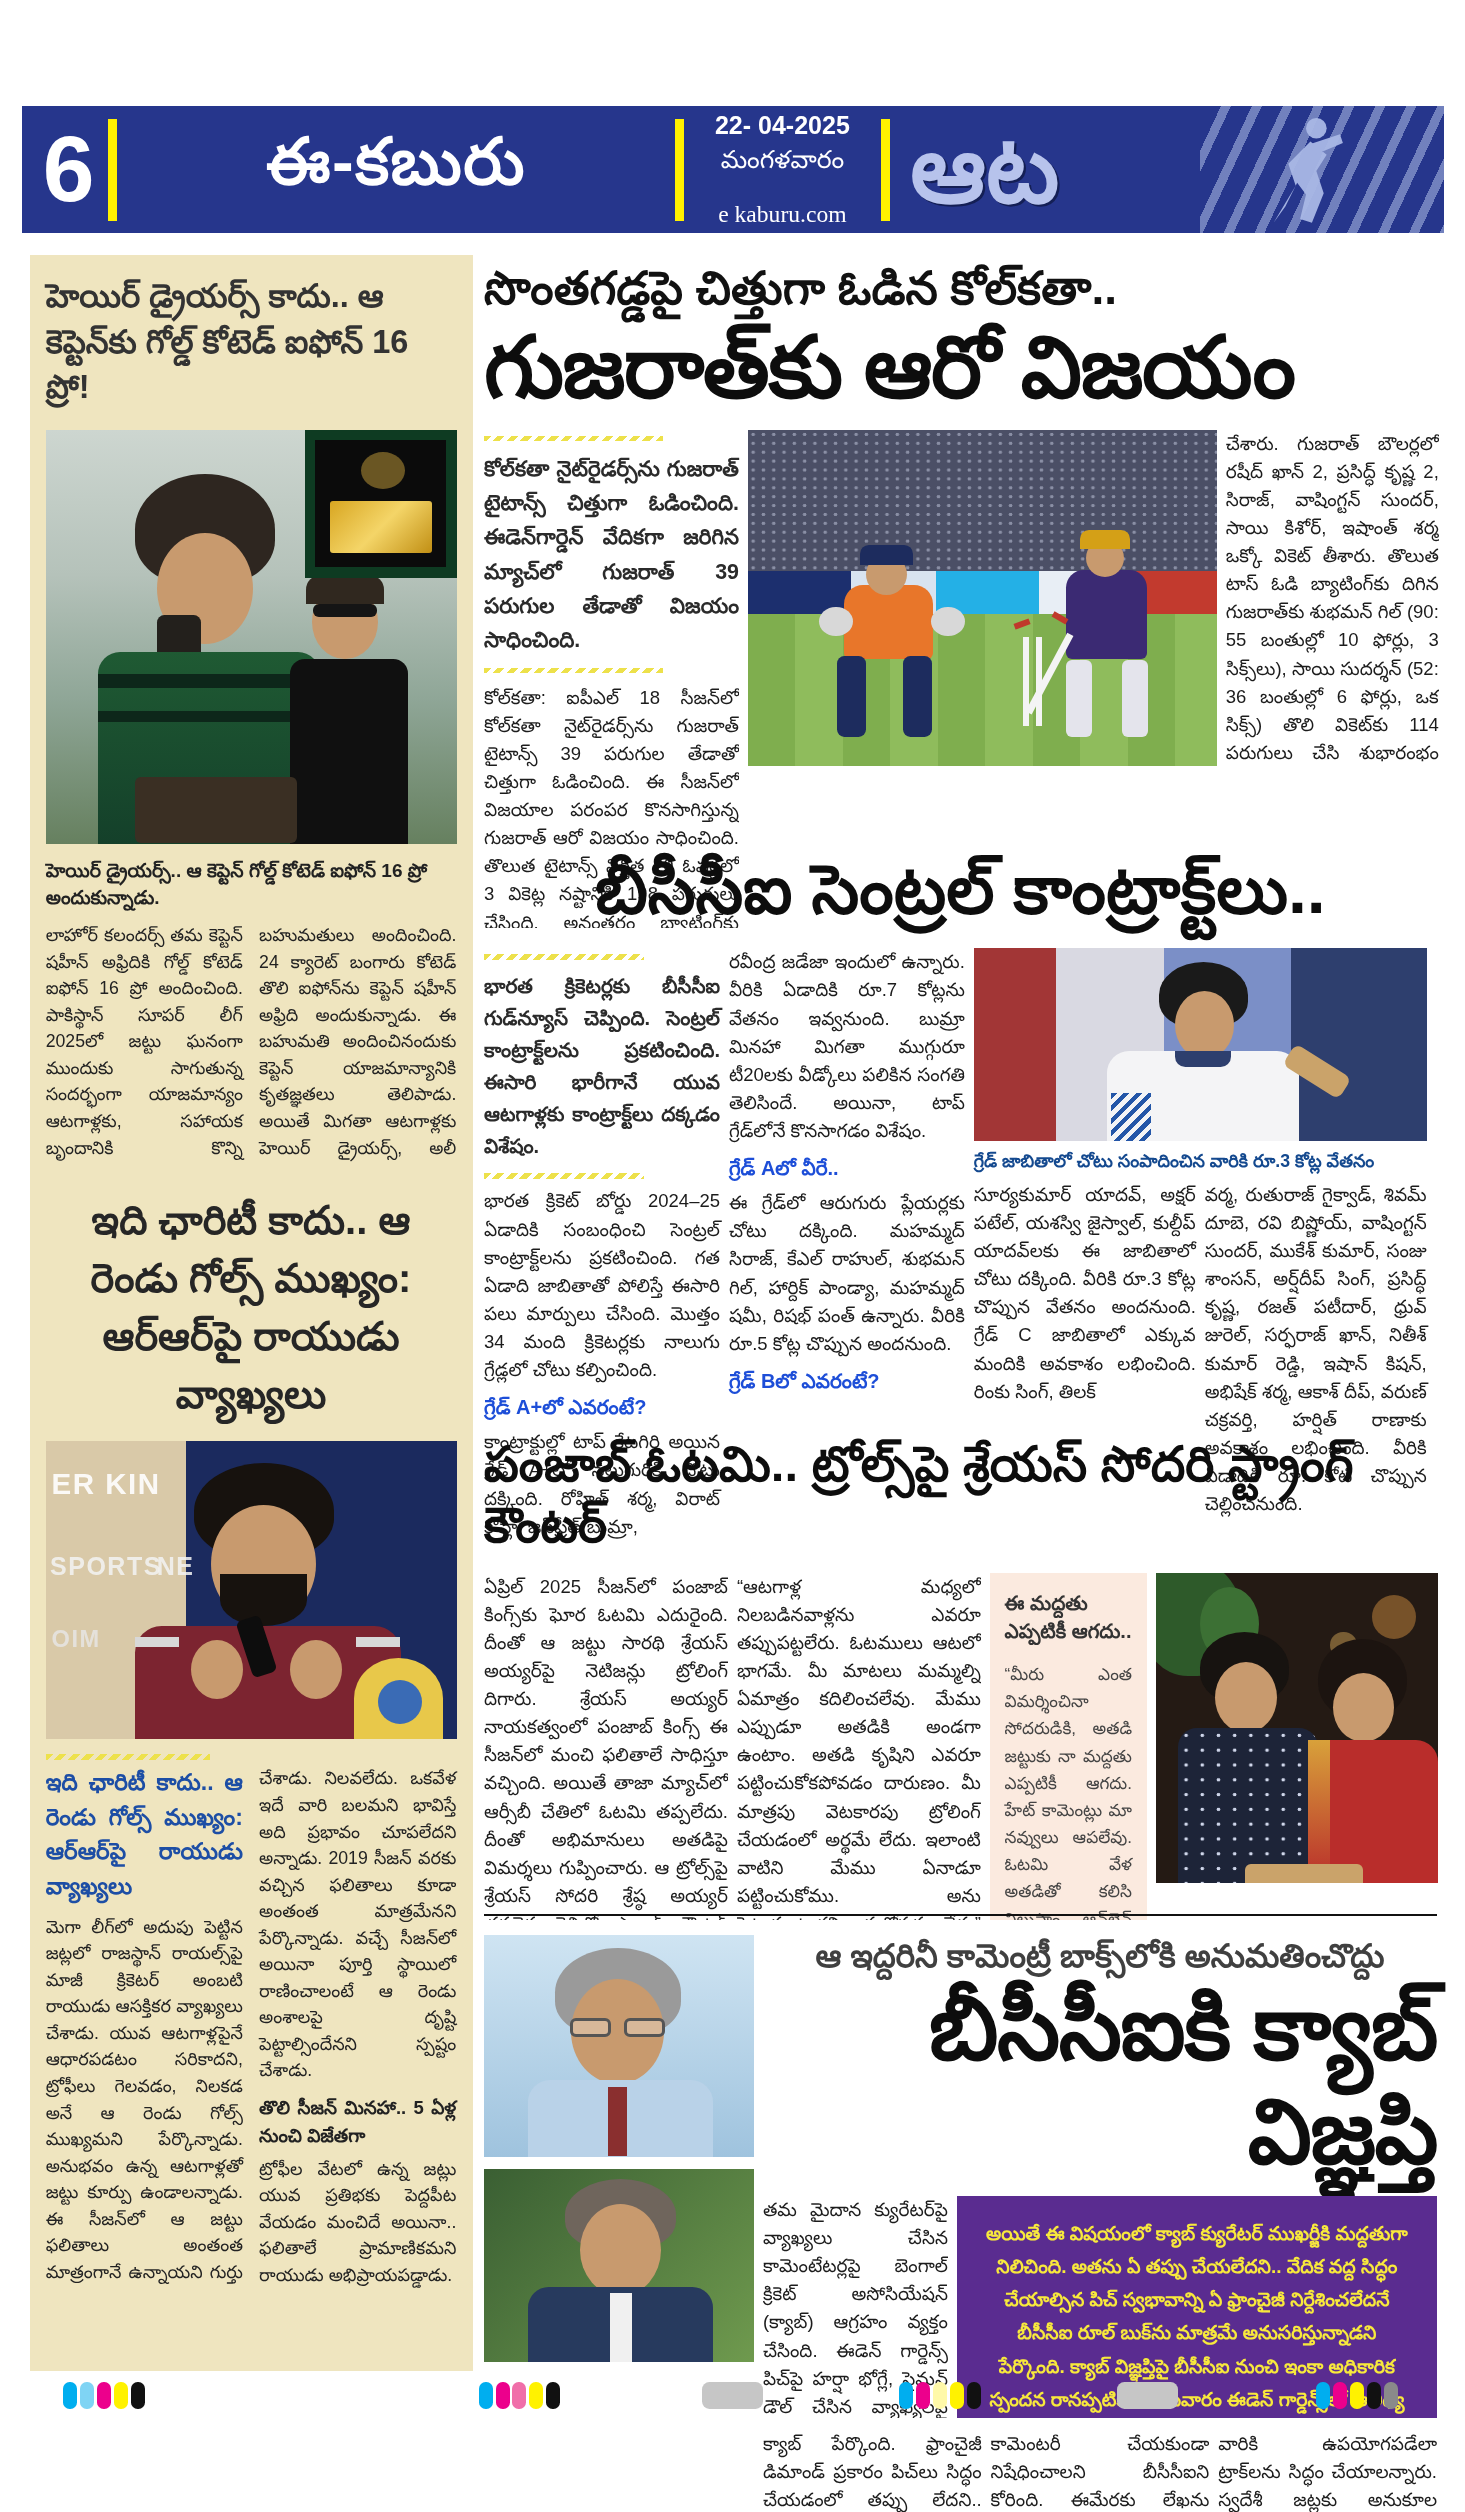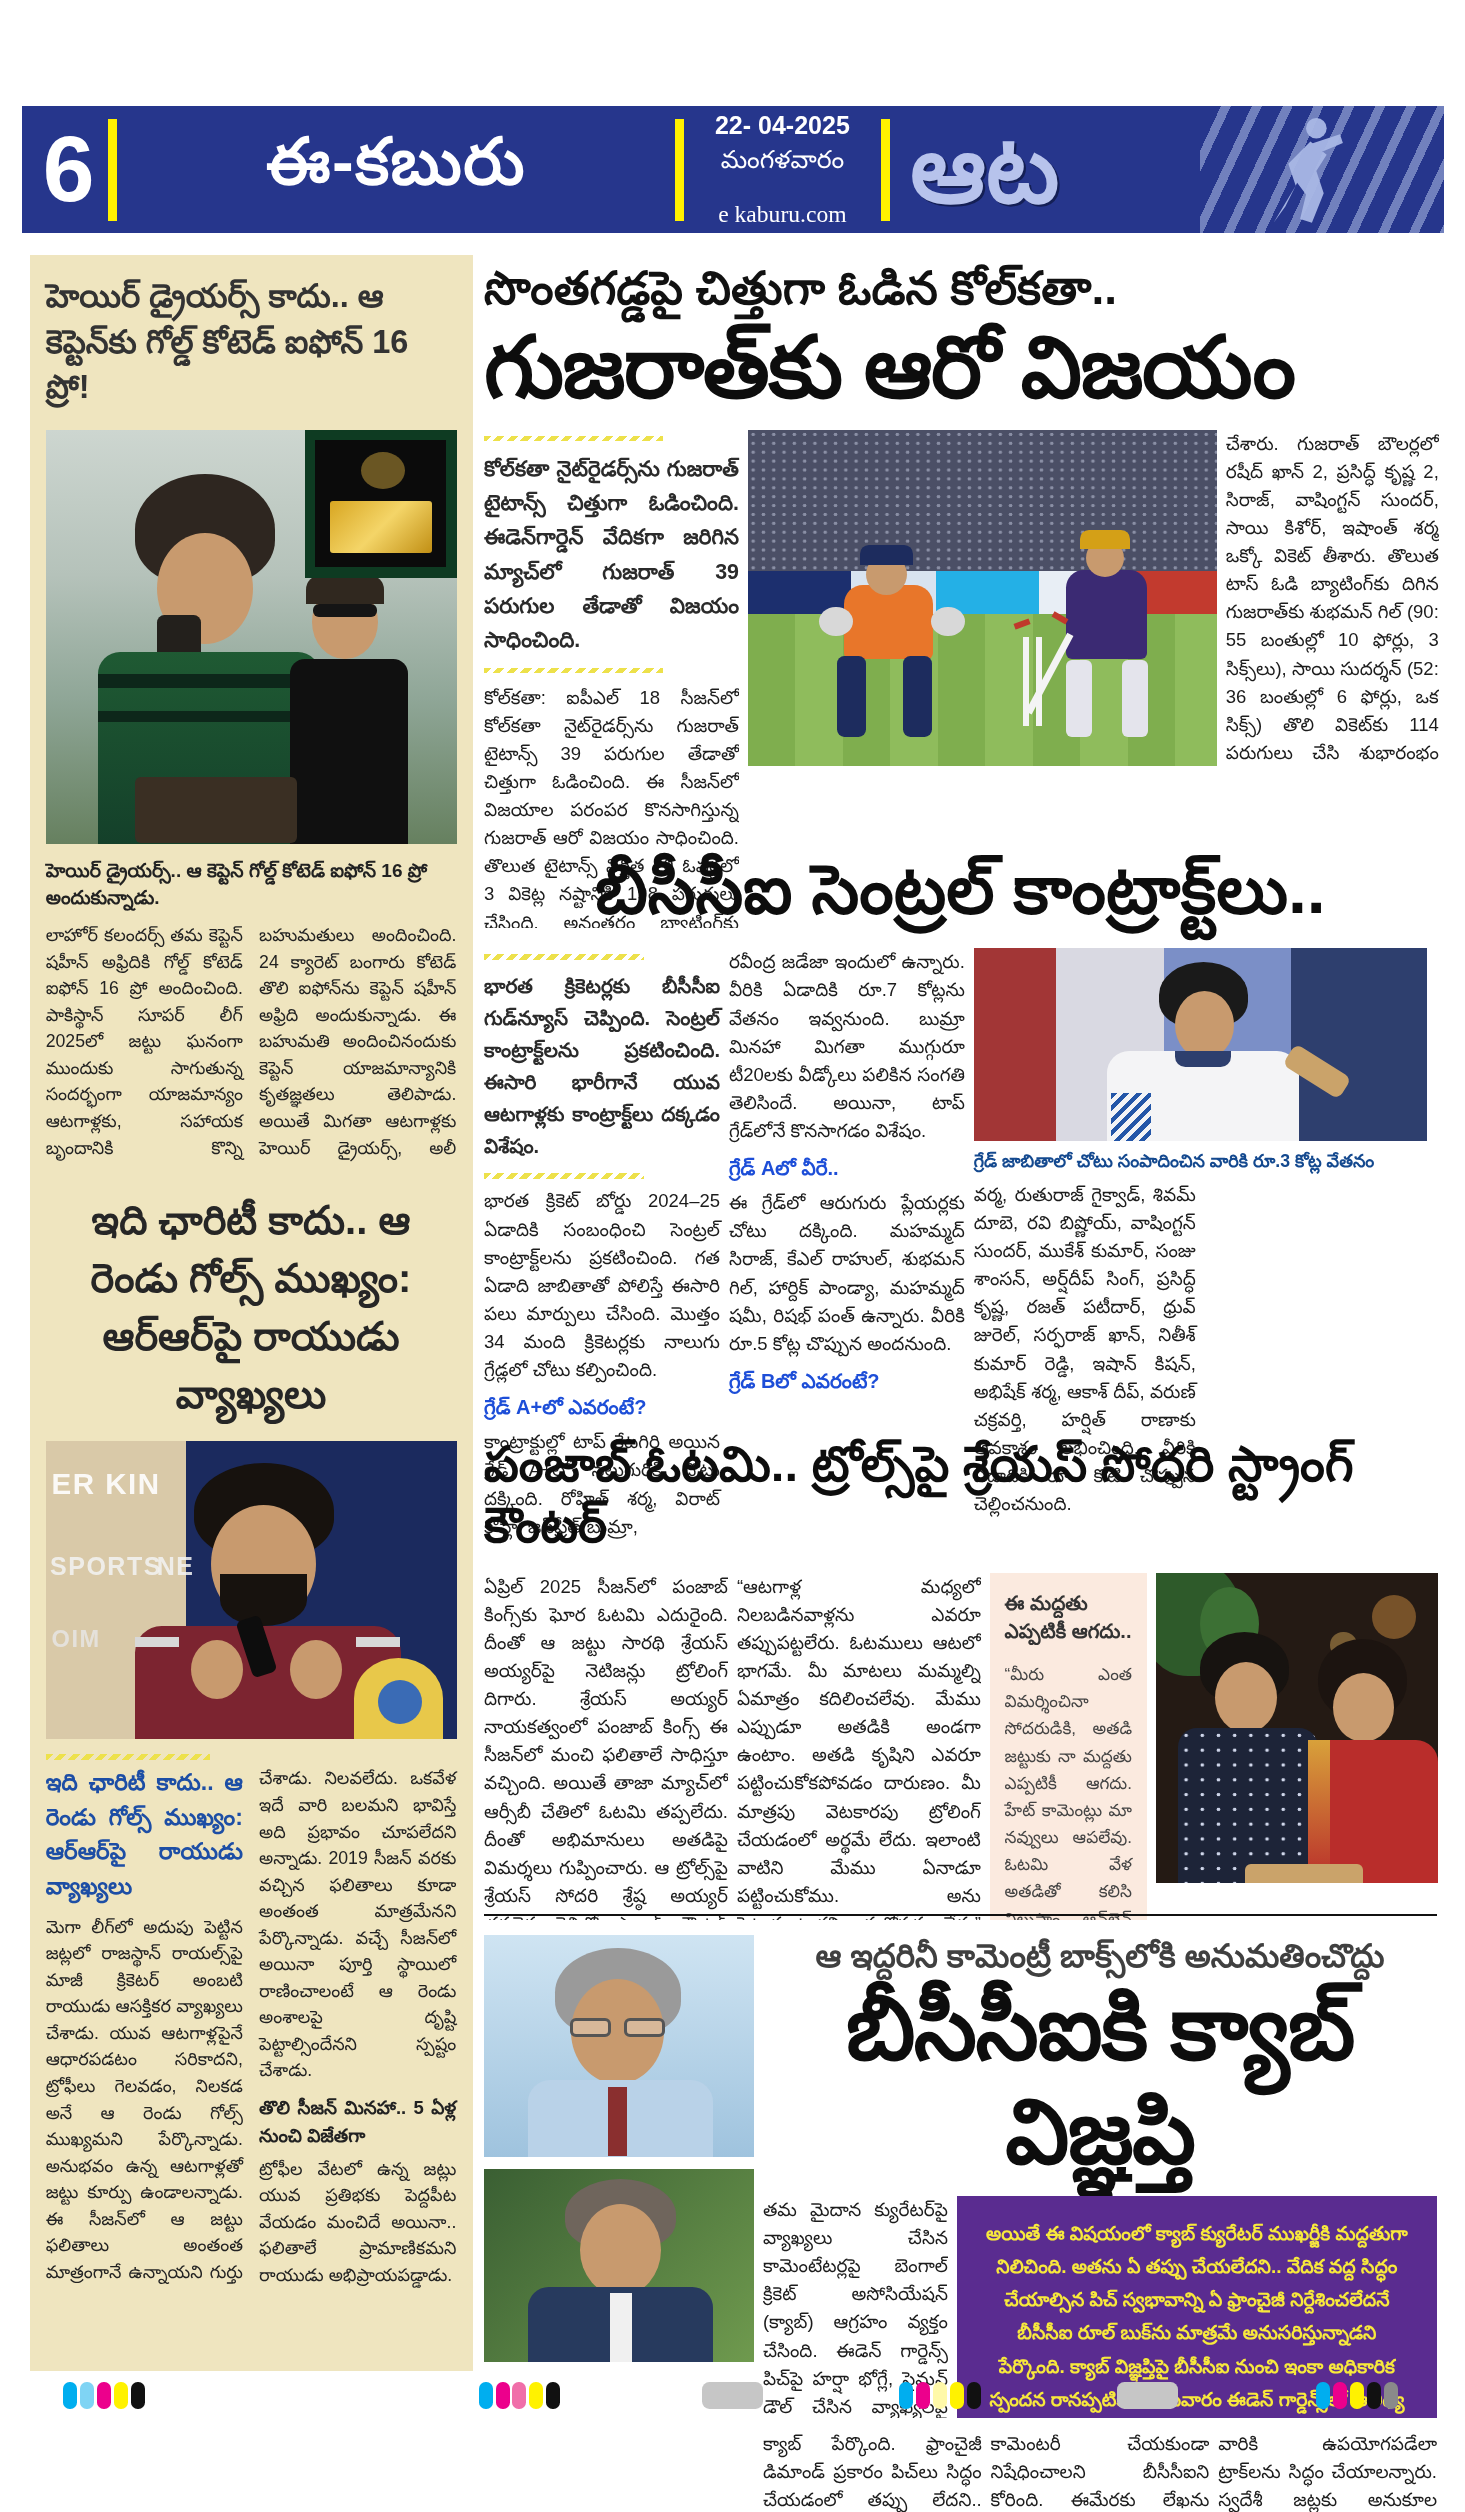--- a/index.html
+++ b/index.html
@@ -48,21 +48,21 @@
   .photocap { font-size:17.7px; font-weight:bold; color:#14498f; line-height:1.4; margin:7.4px 0; }
 
   .head3 { font-size:49px; font-weight:bold; color:#0d0d0d; line-height:1.25; }
   .quotebox { background:#FBEADF; padding:19px 14.8px; }
   .quotebox .qt { font-size:20px; font-weight:bold; color:#333; margin-bottom:13.3px; }
   .quotebox .qb { font-size:17px; color:#444; line-height:1.6; text-align:justify; }
 
   .divline { position:absolute; left:484px; width:953px; height:2.2px; background:#111; }
 
   .kicker4 { font-size:32.5px; font-weight:bold; color:#404040; text-align:center; line-height:1.3; }
-  .head4 { font-size:90px; font-weight:bold; color:#0d0d0d; text-align:center; line-height:1.15; letter-spacing:-1.5px; }
+  .head4 { font-size:90px; font-weight:bold; color:#0d0d0d; text-align:right; line-height:1.15; letter-spacing:-1.5px; }
   .purple { background:#5A2C90; color:#F8E93C; font-size:19px; font-weight:bold; line-height:1.75;
             padding:20.7px 25px; text-align:center; }
 
   
   .marks { position:absolute; top:2382px; left:0; width:1466px; height:29.5px; }
   .pill { position:absolute; width:14px; height:26.6px; border-radius:6.6px; top:0; }
   .grayblk { position:absolute; width:61px; height:26.6px; border-radius:7.4px; top:0; }
 
   
   .ab { position:absolute; }
@@ -227,20 +227,21 @@
         <div class="photo" style="width:453px;height:193px;background:linear-gradient(90deg,#a23636 0 18%,#d9d9e2 18% 42%,#7b8fc7 42% 70%,#2e3f6e 70% 100%);">
           <div class="ab" style="left:185px;top:13.3px;width:89px;height:66px;background:#1a1a1a;border-radius:50% 50% 40% 40%;"></div>
           <div class="ab face" style="left:201px;top:43px;width:59px;height:68px;"></div>
           <div class="ab" style="left:133px;top:103px;width:192px;height:90px;background:#f4f4f6;border-radius:22px 22px 0 0;"></div>
           <div class="ab" style="left:201px;top:103px;width:56px;height:16.2px;background:#2e3f6e;border-radius:0 0 10.3px 10.3px;"></div>
           <div class="ab" style="left:310px;top:111px;width:66px;height:25px;background:#caa36a;border-radius:7.4px;transform:rotate(32deg);"></div>
           <div class="ab" style="left:137px;top:145px;width:40px;height:49px;background:repeating-linear-gradient(135deg,#2456a8 0 4.4px,#f4f4f6 4.4px 8.9px);"></div>
         </div>
         <div class="photocap">గ్రేడ్ జాబితాలో చోటు సంపాదించిన వారికి రూ.3 కోట్ల వేతనం</div>
         <div class="row">
+          <div class="bodytext" style="width:222px;">సూర్యకుమార్ యాదవ్, అక్షర్ పటేల్, యశస్వి జైస్వాల్, కుల్దీప్ యాదవ్‌లకు ఈ జాబితాలో చోటు దక్కింది. వీరికి రూ.3 కోట్ల చొప్పున వేతనం అందనుంది. గ్రేడ్ C జాబితాలో ఎక్కువ మందికి అవకాశం లభించింది. రింకు సింగ్, తిలక్</div>
           <div class="bodytext" style="width:222px;">వర్మ, రుతురాజ్ గైక్వాడ్, శివమ్ దూబె, రవి బిష్ణోయ్, వాషింగ్టన్ సుందర్, ముకేశ్ కుమార్, సంజు శాంసన్, అర్ష్‌దీప్ సింగ్, ప్రసిద్ధ్ కృష్ణ, రజత్ పటీదార్, ధ్రువ్ జురెల్, సర్ఫరాజ్ ఖాన్, నితీశ్ కుమార్ రెడ్డి, ఇషాన్ కిషన్, అభిషేక్ శర్మ, ఆకాశ్ దీప్, వరుణ్ చక్రవర్తి, హర్షిత్ రాణాకు అవకాశం లభించింది. వీరికి ఏడాదికి రూ. కోటి చొప్పున చెల్లించనుంది.</div>
         </div>
       </div>
     </div>
   </section>
 
   <section class="sec" style="top:1434px;">
     <div class="head3">పంజాబ్ ఓటమి.. ట్రోల్స్‌పై శ్రేయస్ సోదరి స్ట్రాంగ్ కౌంటర్</div>
     <div class="row" style="margin-top:16.2px;">
       <div class="bodytext" style="width:244px;flex:none;height:347px;overflow:hidden;">ఏప్రిల్ 2025 సీజన్‌లో పంజాబ్ కింగ్స్‌కు ఘోర ఓటమి ఎదురైంది. దీంతో ఆ జట్టు సారథి శ్రేయస్ అయ్యర్‌పై నెటిజన్లు ట్రోలింగ్ దిగారు. శ్రేయస్ అయ్యర్ నాయకత్వంలో పంజాబ్ కింగ్స్ ఈ సీజన్‌లో మంచి ఫలితాలే సాధిస్తూ వచ్చింది. అయితే తాజా మ్యాచ్‌లో ఆర్సీబీ చేతిలో ఓటమి తప్పలేదు. దీంతో అభిమానులు అతడిపై విమర్శలు గుప్పించారు. ఆ ట్రోల్స్‌పై శ్రేయస్ సోదరి శ్రేష్ఠ అయ్యర్ తనదైన శైలిలో స్ట్రాంగ్ కౌంటర్ ఇచ్చింది.</div>

